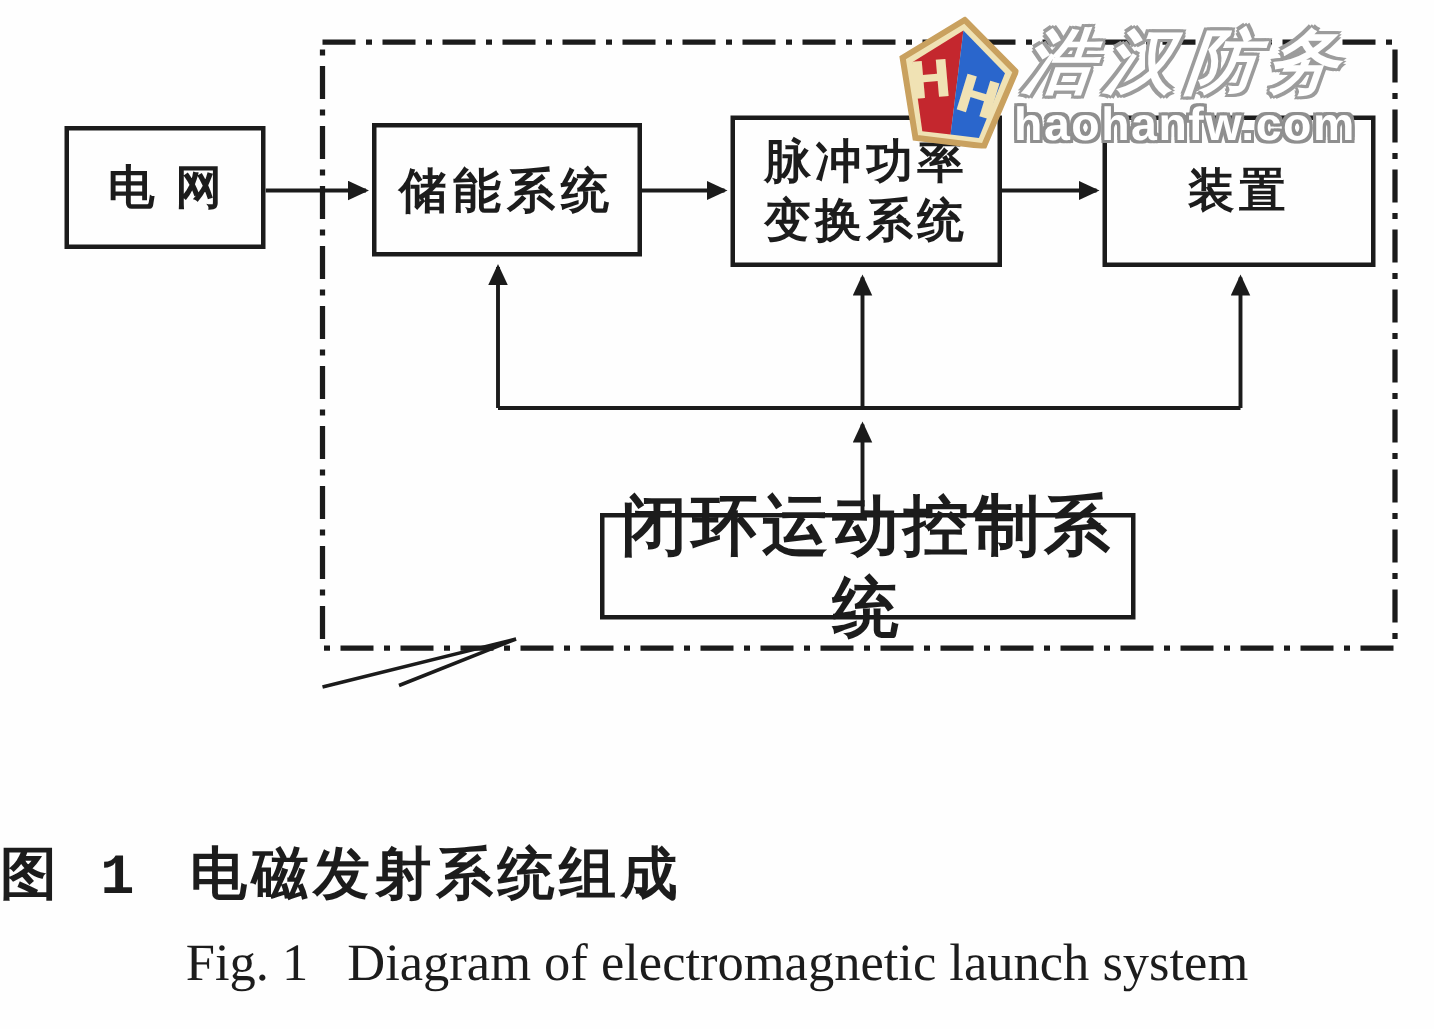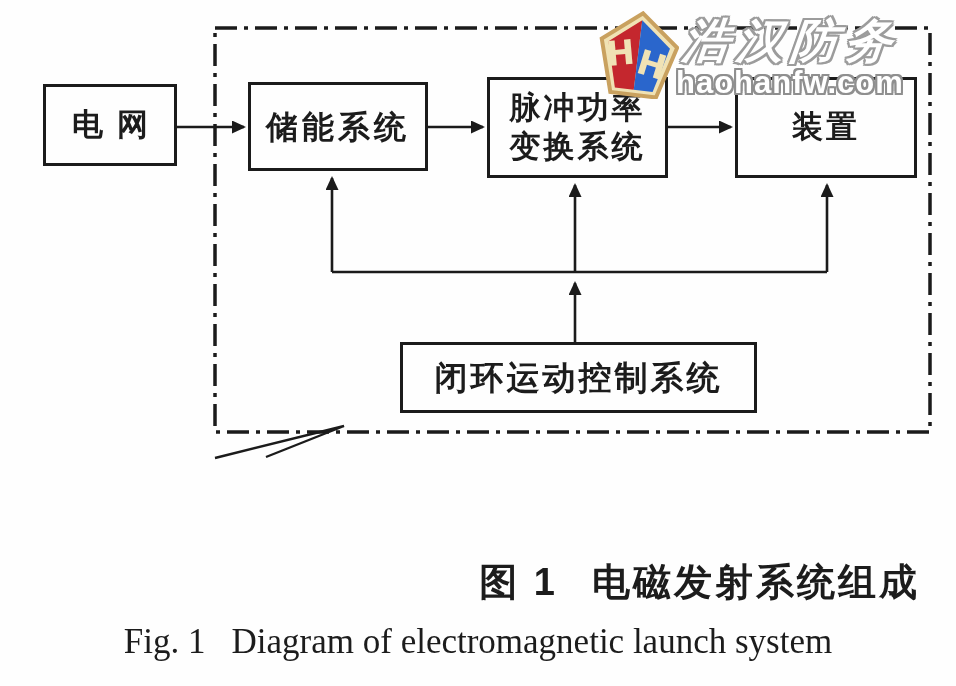--- a/index.html
+++ b/index.html
@@ -23,25 +23,25 @@
     justify-content:center;
     text-align:center;
     font-weight:bold;
     z-index:2;
   }
   .node .ln{display:block;line-height:1.25;}
   .grid-box      {left:43px;  top:84px;  width:134px; height:82px;  font-size:31px; letter-spacing:14px; padding-left:14px;}
   .storage-box   {left:248px; top:82px;  width:180px; height:89px;  font-size:32px; letter-spacing:4px;}
   .pulsepower-box{left:487px; top:77px;  width:181px; height:101px; font-size:31px; letter-spacing:3px;}
   .launcher-box  {left:735px; top:77px;  width:182px; height:101px; font-size:31px; letter-spacing:3px;}
-  .control-box   {left:400px; top:342px; width:357px; height:71px;  font-size:33px; letter-spacing:3px;}
+  .control-box   {left:400px; top:342px; width:357px; height:71px;  font-size:44px; letter-spacing:3px;}
   .boundary-label{left:62px;  top:455px; width:253px; height:73px;  font-size:33px; letter-spacing:2px;}
   .caption-zh{
     position:absolute;left:0;top:557px;width:920px;
-    text-align:right;font-family:Liberation Sans, sans-serif;
+    text-align:left;font-family:Liberation Mono, monospace;
     font-weight:bold;font-size:38px;letter-spacing:3px;z-index:2;
   }
   .caption-zh .fig-no{margin-right:34px;}
   .caption-en{
     position:absolute;left:0;top:622px;width:956px;
     text-align:center;font-family:"Liberation Serif",serif;
     font-size:35px;z-index:2;
   }
   .caption-en .fig-no{margin-right:26px;}
   .watermark{position:absolute;left:0;top:0;z-index:5;}

